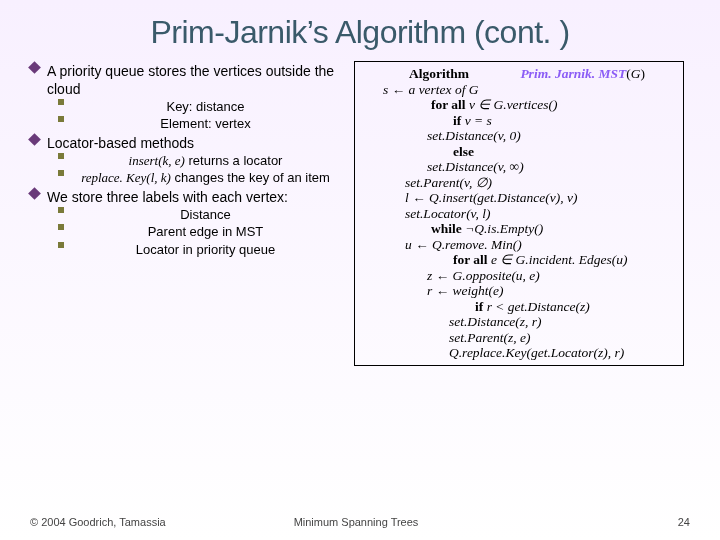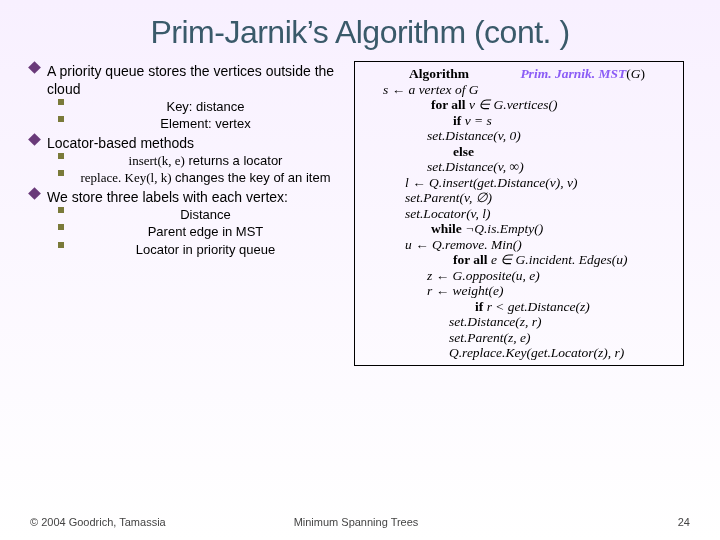--- a/index.html
+++ b/index.html
@@ -91,21 +91,21 @@
     position: absolute;
     bottom: 12px;
     left: 30px;
     right: 30px;
     font-size: 11px;
     color: #444;
   }
   .footer .copy { position: absolute; left: 0; bottom: 0; }
   .footer .mid  { position: absolute; left: 0; right: 8px; text-align: center; bottom: 0; }
   .footer .num  { position: absolute; right: 0; bottom: 0; }
-  .ifont { font-family: "Times New Roman", serif; }
+  .ifont { font-family: "Times New Roman", serif; font-style: italic; }
 </style>
 </head>
 <body>
 
 <div class="slide">
   <h1 class="title">Prim-Jarnik’s Algorithm (cont. )</h1>
 
   <div class="cols">
 
     <div class="left">
@@ -163,22 +163,22 @@
       <div class="algo-box">
         <span>
           <b>Algorithm </b><b><i class="algo-name">Prim. Jarnik. MST</i></b><span>(</span><i>G</i><span>)</span>
         </span>
         <span class="ind1"><i>s ← a vertex of G</i></span>
         <span class="ind1"><b>for all </b><i>v ∈ G.vertices()</i></span>
         <span class="ind2"><b>if </b><i>v = s</i></span>
         <span class="ind3"><i>set.Distance(v, 0)</i></span>
         <span class="ind2"><b>else</b></span>
         <span class="ind3"><i>set.Distance(v, ∞)</i></span>
+        <span class="ind2"><i>set.Parent(v, ∅)</i></span>
         <span class="ind2"><i>l ← Q.insert(get.Distance(v), v)</i></span>
-        <span class="ind2"><i>set.Parent(v, ∅)</i></span>
         <span class="ind2"><i>set.Locator(v, l)</i></span>
         <span class="ind1"><b>while </b><i>¬Q.is.Empty()</i></span>
         <span class="ind2"><i>u ← Q.remove. Min()</i></span>
         <span class="ind2"><b>for all </b><i>e ∈ G.incident. Edges(u)</i></span>
         <span class="ind3"><i>z ← G.opposite(u, e)</i></span>
         <span class="ind3"><i>r ← weight(e)</i></span>
         <span class="ind3"><b>if </b><i>r &lt; get.Distance(z)</i></span>
         <span class="ind4"><i>set.Distance(z, r)</i></span>
         <span class="ind4"><i>set.Parent(z, e)</i></span>
         <span class="ind4"><i>Q.replace.Key(get.Locator(z), r)</i></span>

